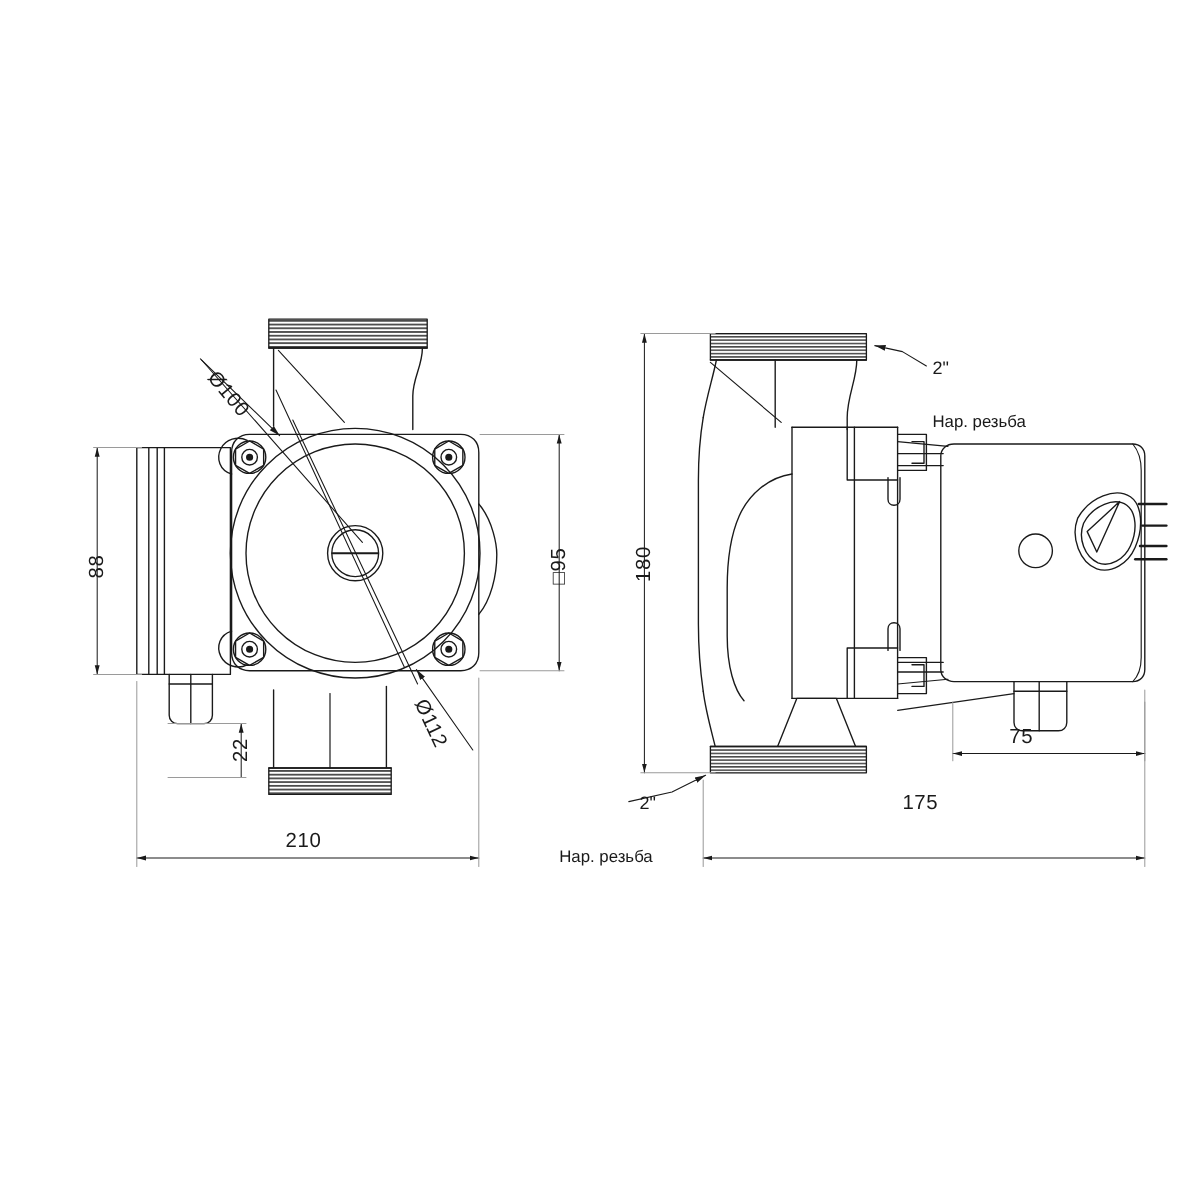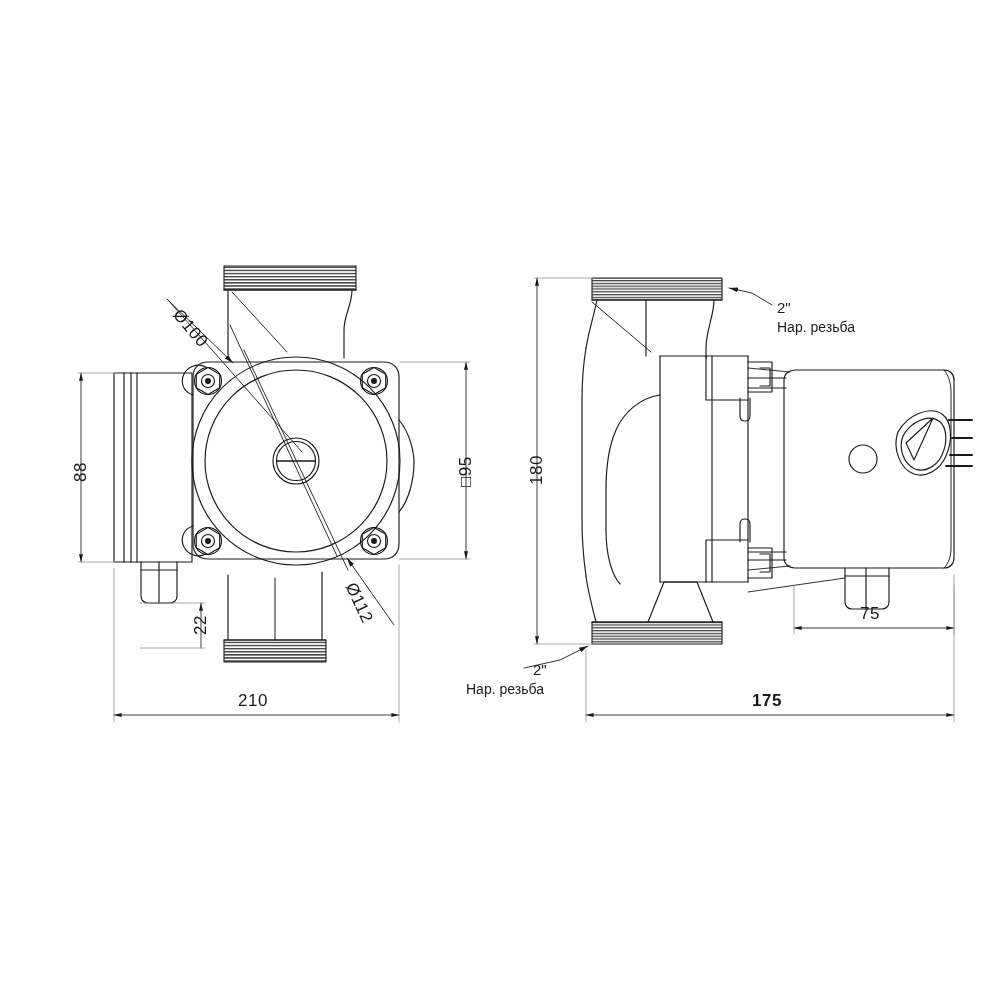--- a/index.html
+++ b/index.html
@@ -24,21 +24,21 @@
   }
   .dim-label {
     position: absolute;
     font-family: "Liberation Sans", sans-serif;
     color: #1a1a1a;
     white-space: nowrap;
     line-height: 1;
     user-select: none;
   }
   .lbl-dim { font-size: 17px; letter-spacing: 0.5px; }
-  .lbl-note { font-size: 14px; }
+  .lbl-note { font-size: 14px; margin-top: 24px; }
   .lbl-small { font-size: 15px; }
   .rot90 { transform: rotate(-90deg); transform-origin: left top; }
   .rotneg { transform-origin: left top; }
 </style>
 </head>
 <body>
 
 <div id="page">
 
   <svg id="drawing" viewBox="0 0 1000 1000">
@@ -308,23 +308,23 @@
   <div class="dim-label lbl-dim rot90" style="left:192px; top:635px;">22</div>
 
   <div class="dim-label lbl-dim" style="left:238px; top:692px;">210</div>
 
   <div class="dim-label lbl-dim rotneg" style="left:183px; top:306px; transform:rotate(50deg);">Ø100</div>
 
   <div class="dim-label lbl-dim rotneg" style="left:358px; top:580px; transform:rotate(65deg);">Ø112</div>
 
   <div class="dim-label lbl-dim rot90" style="left:528px; top:485px;">180</div>
 
-  <div class="dim-label lbl-dim" style="left:752px; top:692px;font-weight:bold;">175</div>
-
-  <div class="dim-label lbl-dim" style="left:860px; top:605px;">75</div>
+  <div class="dim-label lbl-dim" style="left:752px; top:660px;">175</div>
+
+  <div class="dim-label lbl-dim" style="left:841px; top:605px;">75</div>
 
   <div class="dim-label lbl-small" style="left:777px; top:300px;">2"</div>
   <div class="dim-label lbl-note" style="left:777px; top:320px;">Нар. резьба</div>
 
   <div class="dim-label lbl-small" style="left:533px; top:662px;">2"</div>
   <div class="dim-label lbl-note" style="left:466px; top:682px;">Нар. резьба</div>
 
 </div>
 
 </body></html>

